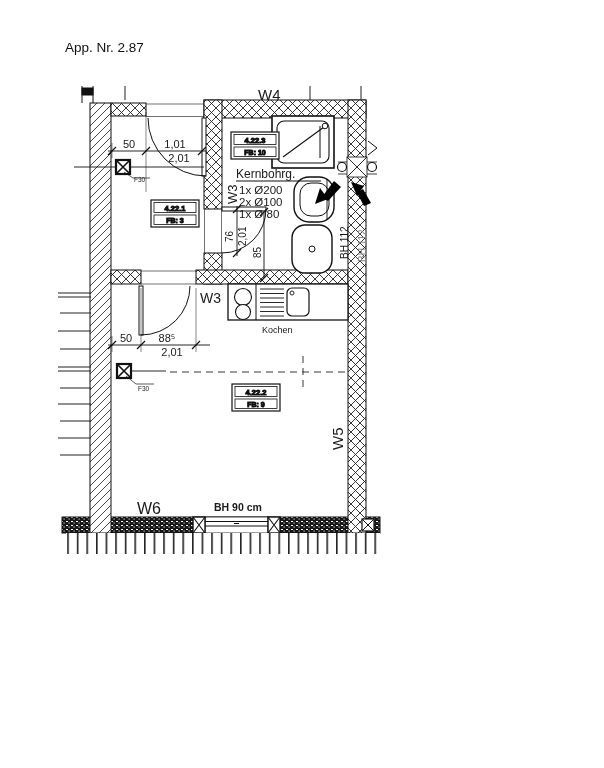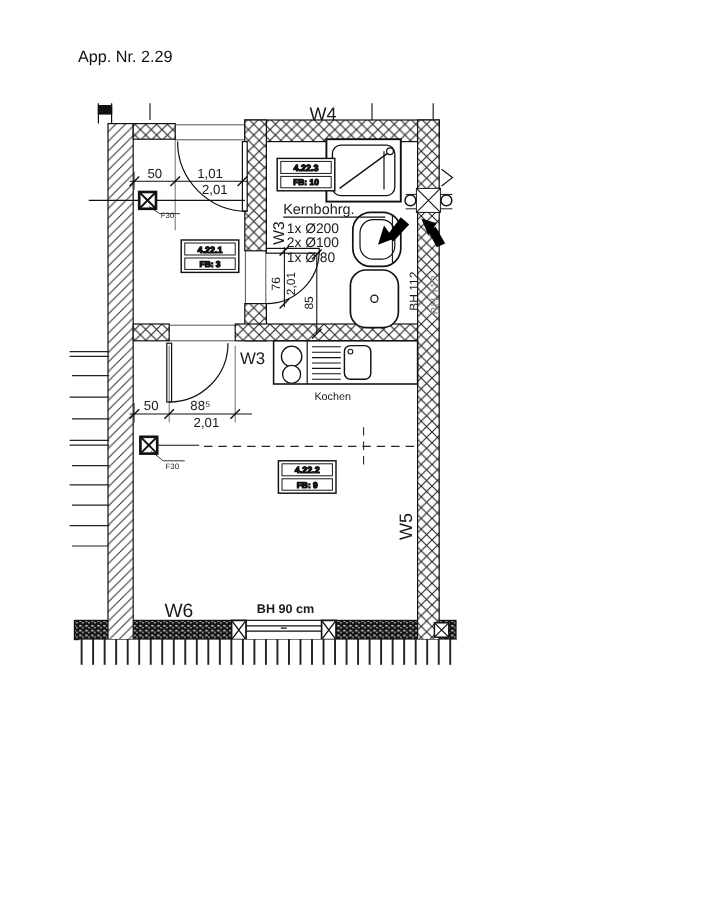--- a/index.html
+++ b/index.html
@@ -7,21 +7,21 @@
        font-family:"Liberation Sans",sans-serif;color:#1a1a1a;}
   #title{position:absolute;left:65px;top:40px;font-size:13.5px;color:#111;}
   svg{position:absolute;left:0;top:0;}
   svg text{font-family:"Liberation Sans",sans-serif;fill:#1a1a1a;}
   .b{font-weight:bold;}
   .mut{fill:#8a8a8a;}
 </style>
 </head>
 <body>
 
-<div id="title">App. Nr. 2.29</div>
+<div id="title">App. Nr. 2.87</div>
 
 <svg viewBox="0 0 604 768" width="604" height="768">
   <defs>
     <pattern id="diag" width="8" height="8" patternUnits="userSpaceOnUse">
       <rect width="8" height="8" fill="#fff"></rect>
       <path d="M0 8 L8 0 M-2 2 L2 -2 M6 10 L10 6" stroke="#333" stroke-width="0.9"></path>
     </pattern>
     <pattern id="cross" width="9" height="9" patternUnits="userSpaceOnUse">
       <rect width="9" height="9" fill="#fff"></rect>
       <path d="M0 0 L9 9 M9 0 L0 9" stroke="#222" stroke-width="0.9"></path>

